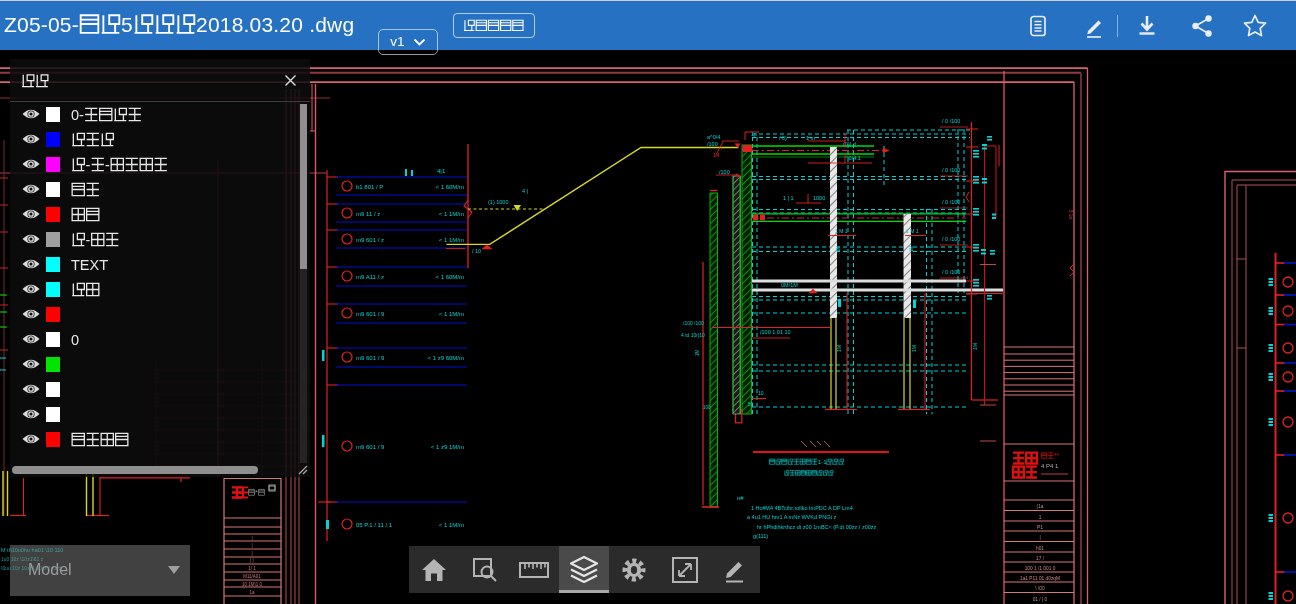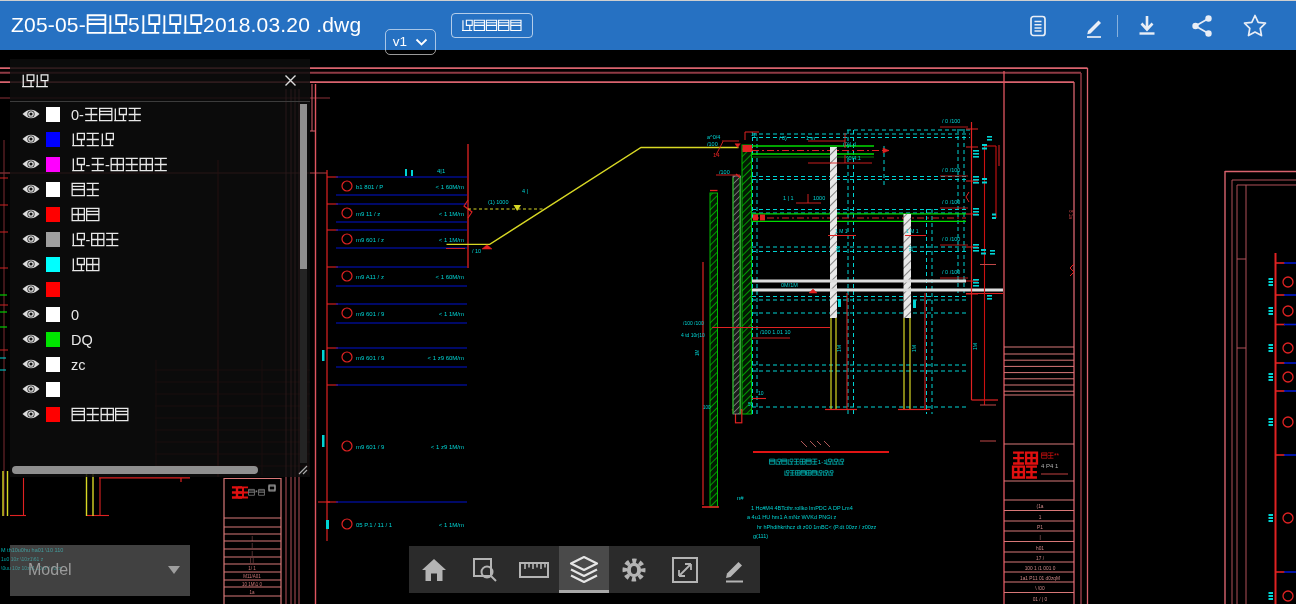--- a/index.html
+++ b/index.html
@@ -3,22 +3,22 @@
 <meta charset="utf-8">
 <style>
   * { margin:0; padding:0; box-sizing:border-box; }
   html,body { width:1296px; height:604px; background:#000; overflow:hidden;
     font-family:"Liberation Sans", sans-serif; }
   #stage { position:relative; width:1296px; height:604px; background:#000; }
   #cad { position:absolute; left:0; top:0; }
   
   #topbar { position:absolute; left:0; top:0; width:1296px; height:50px;
     background:#2671c2; border-top:1px solid #cfcfcf; display:flex; align-items:center; }
-  #title { color:#fff; font-size:25px; margin-left:11px; letter-spacing:0.2px; white-space:nowrap; }
-  #verbox { margin-left:18px; width:51px; height:26px; border:1px solid rgba(255,255,255,.6);
+  #title { color:#fff; font-size:25px; margin-left:4px; letter-spacing:0.2px; white-space:nowrap; }
+  #verbox { margin-left:18px; width:60px; height:26px; border:1px solid rgba(255,255,255,.6);
     border-radius:5px; color:#fff; font-size:13.5px; display:flex; align-items:center; justify-content:center; gap:8px;margin-top:32px; }
   #upbtn { margin-left:15px; width:82px; height:25px; border:1px solid rgba(255,255,255,.65);
     border-radius:4px; color:#fff; font-size:12px; display:flex; align-items:center; justify-content:center; }
   .ticon { position:absolute; top:11px; width:28px; height:28px; }
   
   #panel { position:absolute; left:10px; top:59px; width:300px; height:418px;
     background:rgba(13,13,13,0.84); }
   #phead { position:relative; height:43px; border-bottom:1px solid #3c3c3c; }
   #phead .t { position:absolute; left:11px; top:13px; color:#eee; font-size:14px; }
   #phead .x { position:absolute; right:13px; top:11px; color:#ddd; font-size:19px; font-weight:400; }
@@ -638,20 +638,31 @@
             </svg></span>
         </div>
         <div class="lrow">
           <svg class="eye" width="18" height="12" viewBox="0 0 18 12">
             <path d="M0.5 6 Q9 -2.5 17.5 6 Q9 14.5 0.5 6 Z" fill="#dcdcdc"></path>
             <circle cx="9" cy="6" r="3.6" fill="#141414"></circle>
             <circle cx="9" cy="6" r="2.2" fill="none" stroke="#dcdcdc" stroke-width="1.3"></circle>
           </svg>
           <span class="sw" style="background:#0ff"></span>
           <span class="nm"><svg width="170" height="19">
+              <text x="0.0" y="14" font-size="14.5" fill="#e8e8e8">TEXT</text>
+            </svg></span>
+        </div>
+        <div class="lrow">
+          <svg class="eye" width="18" height="12" viewBox="0 0 18 12">
+            <path d="M0.5 6 Q9 -2.5 17.5 6 Q9 14.5 0.5 6 Z" fill="#dcdcdc"></path>
+            <circle cx="9" cy="6" r="3.6" fill="#141414"></circle>
+            <circle cx="9" cy="6" r="2.2" fill="none" stroke="#dcdcdc" stroke-width="1.3"></circle>
+          </svg>
+          <span class="sw" style="background:#0ff"></span>
+          <span class="nm"><svg width="170" height="19">
               <path d="M2.32 2.3999999999999986 V14.58 M1.16 14.58 H13.34 M6.38 2.3999999999999986 H13.34 V8.489999999999998 H6.38 Z M10.44 8.489999999999998 V14.58" stroke="#e8e8e8" stroke-width="1.30" fill="none"></path>
               <path d="M15.66 2.3999999999999986 H27.84 V14.58 H15.66 Z M15.66 8.489999999999998 H27.84 M21.75 2.3999999999999986 V14.58" stroke="#e8e8e8" stroke-width="1.30" fill="none"></path>
             </svg></span>
         </div>
         <div class="lrow">
           <svg class="eye" width="18" height="12" viewBox="0 0 18 12">
             <path d="M0.5 6 Q9 -2.5 17.5 6 Q9 14.5 0.5 6 Z" fill="#dcdcdc"></path>
             <circle cx="9" cy="6" r="3.6" fill="#141414"></circle>
             <circle cx="9" cy="6" r="2.2" fill="none" stroke="#dcdcdc" stroke-width="1.3"></circle>
           </svg>
@@ -668,34 +679,28 @@
               <text x="0.0" y="14" font-size="14.5" fill="#e8e8e8">0</text>
             </svg></span>
         </div>
         <div class="lrow">
           <svg class="eye" width="18" height="12" viewBox="0 0 18 12">
             <path d="M0.5 6 Q9 -2.5 17.5 6 Q9 14.5 0.5 6 Z" fill="#dcdcdc"></path>
             <circle cx="9" cy="6" r="3.6" fill="#141414"></circle>
             <circle cx="9" cy="6" r="2.2" fill="none" stroke="#dcdcdc" stroke-width="1.3"></circle>
           </svg>
           <span class="sw" style="background:#00e400"></span>
-          <span class="nm"><svg width="170" height="19">
-              <text x="0.0" y="14" font-size="14.5" fill="#e8e8e8">DQ</text>
-            </svg></span>
         </div>
         <div class="lrow">
           <svg class="eye" width="18" height="12" viewBox="0 0 18 12">
             <path d="M0.5 6 Q9 -2.5 17.5 6 Q9 14.5 0.5 6 Z" fill="#dcdcdc"></path>
             <circle cx="9" cy="6" r="3.6" fill="#141414"></circle>
             <circle cx="9" cy="6" r="2.2" fill="none" stroke="#dcdcdc" stroke-width="1.3"></circle>
           </svg>
           <span class="sw" style="background:#fff"></span>
-          <span class="nm"><svg width="170" height="19">
-              <text x="0.0" y="14" font-size="14.5" fill="#e8e8e8">zc</text>
-            </svg></span>
         </div>
         <div class="lrow">
           <svg class="eye" width="18" height="12" viewBox="0 0 18 12">
             <path d="M0.5 6 Q9 -2.5 17.5 6 Q9 14.5 0.5 6 Z" fill="#dcdcdc"></path>
             <circle cx="9" cy="6" r="3.6" fill="#141414"></circle>
             <circle cx="9" cy="6" r="2.2" fill="none" stroke="#dcdcdc" stroke-width="1.3"></circle>
           </svg>
           <span class="sw" style="background:#fff"></span>
         </div>
         <div class="lrow">

